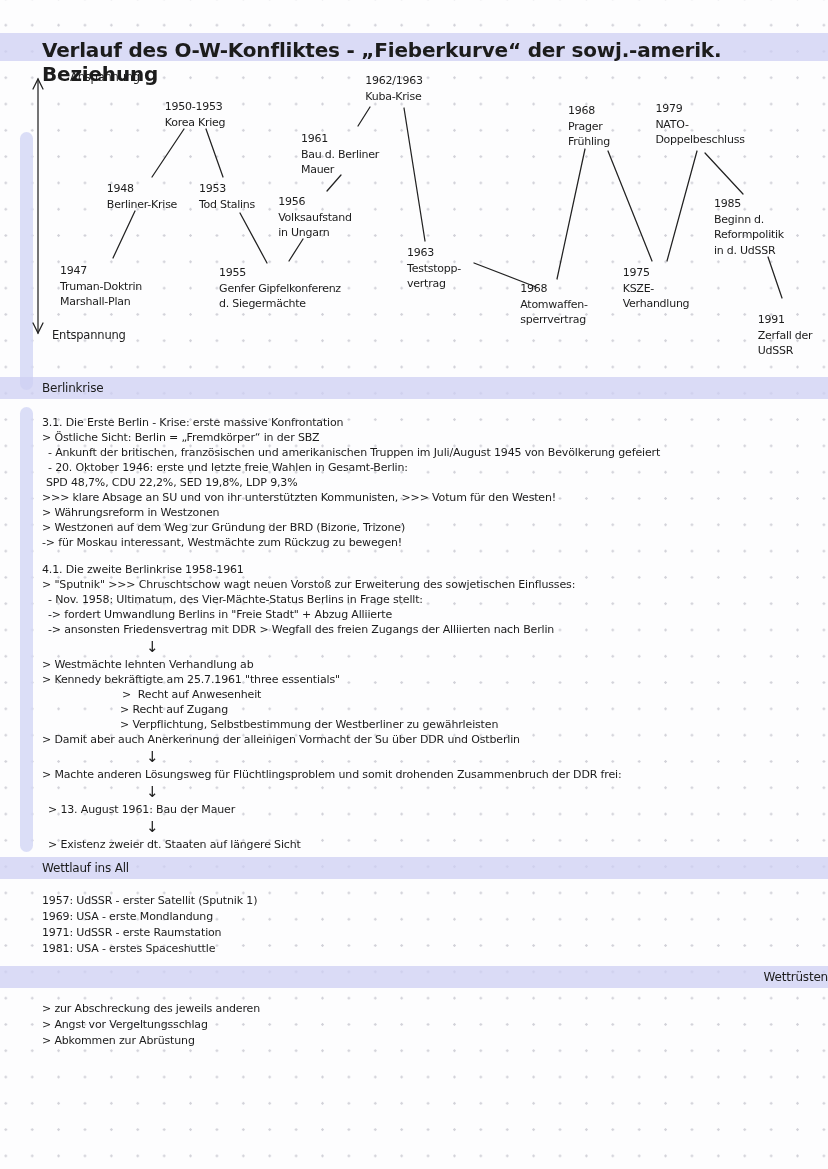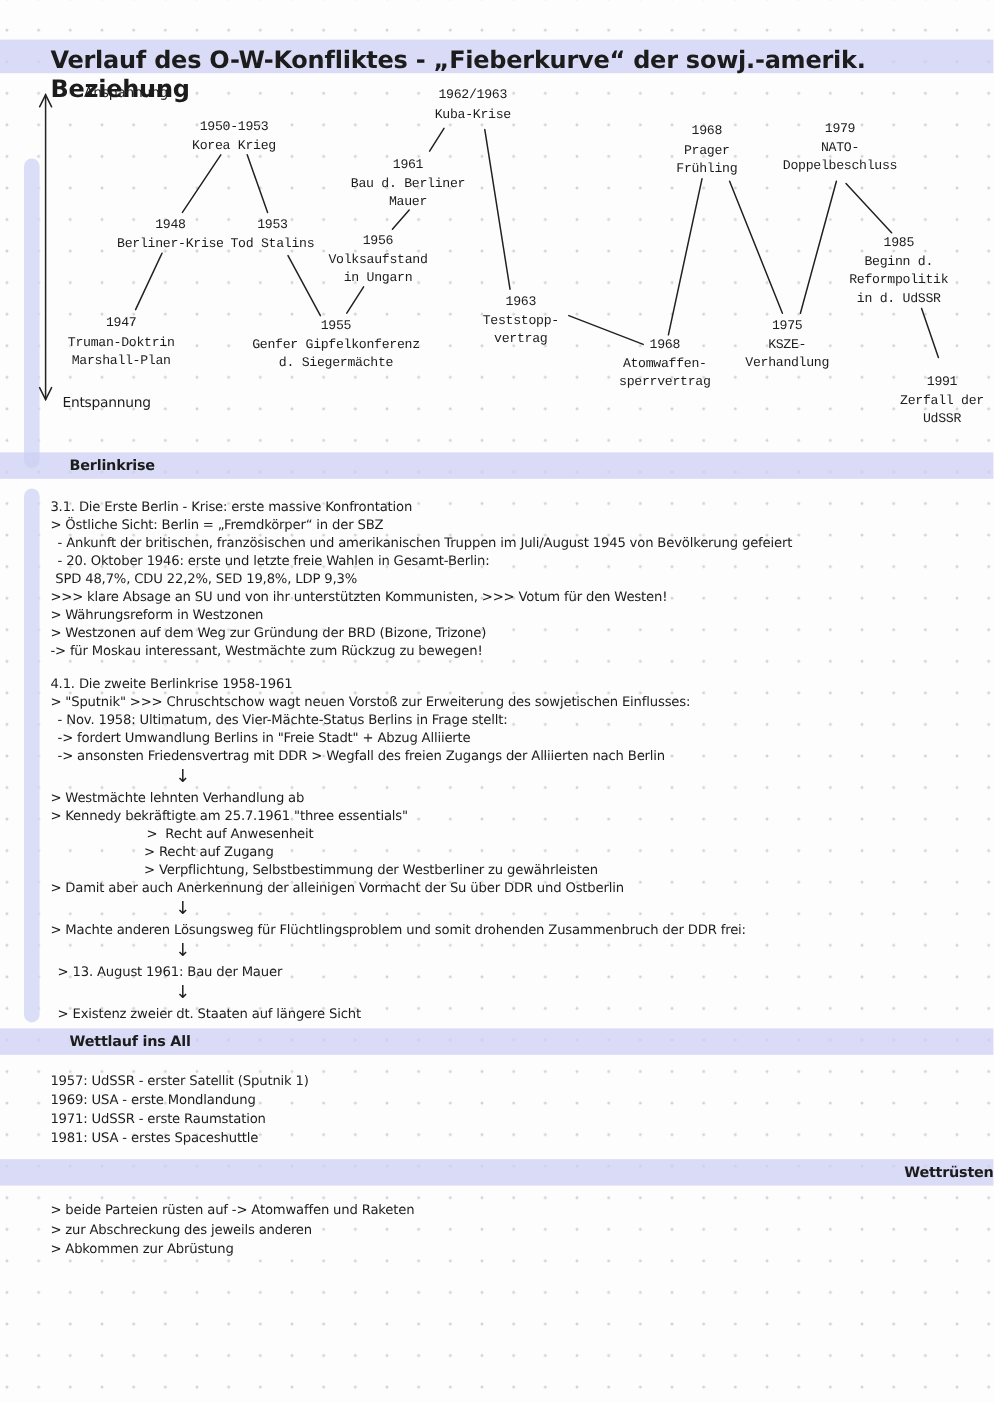--- a/index.html
+++ b/index.html
@@ -7,28 +7,28 @@
     width:828px;height:1169px;position:relative;overflow:hidden;
     background-color:#fdfdfe;
     background-image:radial-gradient(circle,#d2d2d9 1px,rgba(0,0,0,0) 1.45px);
     background-size:26.4px 26.3px;background-position:19px 12px;
     font-family:"DejaVu Sans",sans-serif;color:#1c1c1c;
   }
   .band{position:absolute;left:0;width:828px;background:rgba(205,207,243,.75);}
   .band-title{top:33px;height:28px;}
   .band-sec{height:22px;}
   .band h1{margin:0;padding:5px 0 0 42px;font-size:20px;font-weight:bold;letter-spacing:-.2px;}
-  .band h2{margin:0;padding:4px 0 0 58px;font-size:12px;font-weight:bold;letter-spacing:-.2px;}
+  .band h2{margin:0;padding:4px 0 0 42px;font-size:12px;font-weight:normal;letter-spacing:-.2px;}
   .hl-bar{position:absolute;width:13px;left:20px;background:#d5d8f6;border-radius:7px;opacity:.85;}
   #bar-timeline{top:72px;height:258px;}
   #bar-berlin{top:407px;height:445px;}
   #timeline{position:absolute;left:0;top:60px;width:828px;height:310px;}
   #timeline svg{position:absolute;left:0;top:0;}
   .axis-label{position:absolute;font-size:11.5px;letter-spacing:-.2px;}
-  .tl-event{position:absolute;text-align:center;font-size:11px;line-height:15.7px;letter-spacing:-.25px;white-space:nowrap;transform:translateX(-50%);font-family:Liberation Mono, monospace;}
+  .tl-event{position:absolute;font-size:11px;line-height:15.7px;letter-spacing:-.25px;white-space:nowrap;transform:translateX(-50%);}
   .tl-event .yr{display:block;}
   .notes{position:absolute;font-size:11px;letter-spacing:-.15px;white-space:pre;}
   .nline{height:15px;line-height:15px;}
   .nblank{height:12px;}
   .narrow{height:20px;line-height:20px;font-size:15px;padding-left:104px;}
   #berlin-lines{top:415px;left:42px;}
   #wettlauf-lines{top:893px;left:42px;}
   #wettlauf-lines .nline{height:16px;line-height:16px;}
   #wettruesten-lines{top:1001px;left:42px;}
   #wettruesten-lines .nline{height:16px;line-height:16px;}
@@ -152,13 +152,13 @@
 <div class="notes" id="berlin-lines"><div class="nline">3.1. Die Erste Berlin - Krise: erste massive Konfrontation</div><div class="nline">&gt; Östliche Sicht: Berlin = „Fremdkörper“ in der SBZ</div><div class="nline" style="padding-left: 6px;">- Ankunft der britischen, französischen und amerikanischen Truppen im Juli/August 1945 von Bevölkerung gefeiert</div><div class="nline" style="padding-left: 6px;">- 20. Oktober 1946: erste und letzte freie Wahlen in Gesamt-Berlin:</div><div class="nline" style="padding-left: 4px;">SPD 48,7%, CDU 22,2%, SED 19,8%, LDP 9,3%</div><div class="nline">&gt;&gt;&gt; klare Absage an SU und von ihr unterstützten Kommunisten, &gt;&gt;&gt; Votum für den Westen!</div><div class="nline">&gt; Währungsreform in Westzonen</div><div class="nline">&gt; Westzonen auf dem Weg zur Gründung der BRD (Bizone, Trizone)</div><div class="nline">-&gt; für Moskau interessant, Westmächte zum Rückzug zu bewegen!</div><div class="nblank"></div><div class="nline">4.1. Die zweite Berlinkrise 1958-1961</div><div class="nline">&gt; "Sputnik" &gt;&gt;&gt; Chruschtschow wagt neuen Vorstoß zur Erweiterung des sowjetischen Einflusses:</div><div class="nline" style="padding-left: 6px;">- Nov. 1958: Ultimatum, des Vier-Mächte-Status Berlins in Frage stellt:</div><div class="nline" style="padding-left: 6px;">-&gt; fordert Umwandlung Berlins in "Freie Stadt" + Abzug Alliierte</div><div class="nline" style="padding-left: 6px;">-&gt; ansonsten Friedensvertrag mit DDR &gt; Wegfall des freien Zugangs der Alliierten nach Berlin</div><div class="narrow">↓</div><div class="nline">&gt; Westmächte lehnten Verhandlung ab</div><div class="nline">&gt; Kennedy bekräftigte am 25.7.1961 "three essentials"</div><div class="nline" style="padding-left: 80px;">&gt;  Recht auf Anwesenheit</div><div class="nline" style="padding-left: 78px;">&gt; Recht auf Zugang</div><div class="nline" style="padding-left: 78px;">&gt; Verpflichtung, Selbstbestimmung der Westberliner zu gewährleisten</div><div class="nline">&gt; Damit aber auch Anerkennung der alleinigen Vormacht der Su über DDR und Ostberlin</div><div class="narrow">↓</div><div class="nline">&gt; Machte anderen Lösungsweg für Flüchtlingsproblem und somit drohenden Zusammenbruch der DDR frei:</div><div class="narrow">↓</div><div class="nline" style="padding-left: 6px;">&gt; 13. August 1961: Bau der Mauer</div><div class="narrow">↓</div><div class="nline" style="padding-left: 6px;">&gt; Existenz zweier dt. Staaten auf längere Sicht</div></div>
 
 <div class="band band-sec" style="top:857px;">
   <h2>Wettlauf ins All</h2>
 </div>
 <div class="notes" id="wettlauf-lines"><div class="nline">1957: UdSSR - erster Satellit (Sputnik 1)</div><div class="nline">1969: USA - erste Mondlandung</div><div class="nline">1971: UdSSR - erste Raumstation</div><div class="nline">1981: USA - erstes Spaceshuttle</div></div>
 
 <div class="band band-sec" style="top:966px;text-align:right;">
   <h2>Wettrüsten</h2>
 </div>
-<div class="notes" id="wettruesten-lines"><div class="nline">&gt; beide Parteien rüsten auf -&gt; Atomwaffen und Raketen</div><div class="nline">&gt; zur Abschreckung des jeweils anderen</div><div class="nline">&gt; Abkommen zur Abrüstung</div></div>
+<div class="notes" id="wettruesten-lines"><div class="nline">&gt; zur Abschreckung des jeweils anderen</div><div class="nline">&gt; Angst vor Vergeltungsschlag</div><div class="nline">&gt; Abkommen zur Abrüstung</div></div>
 
 </body></html>

